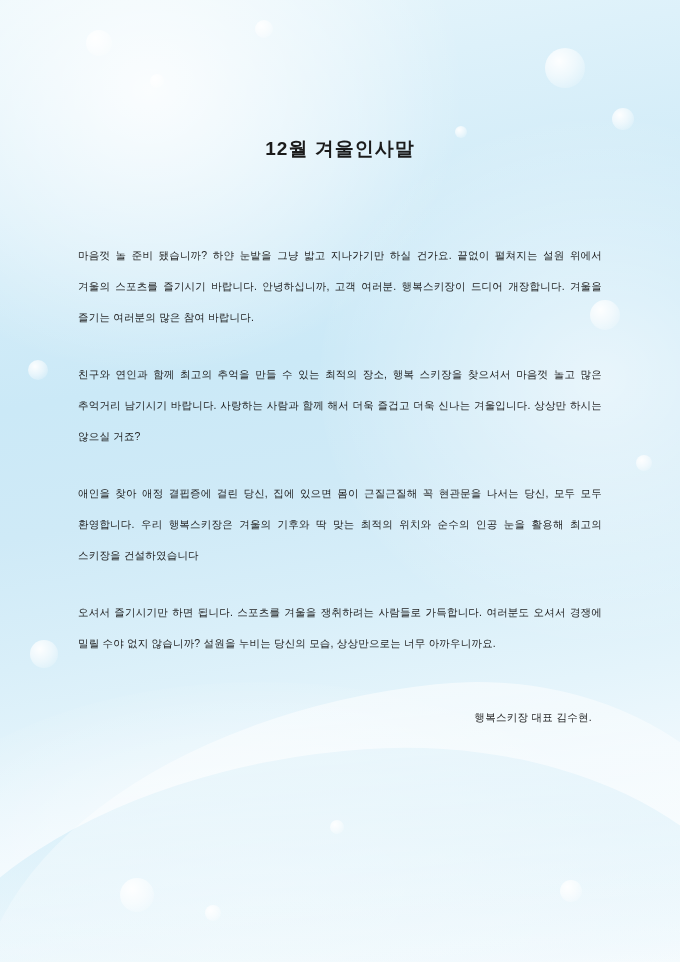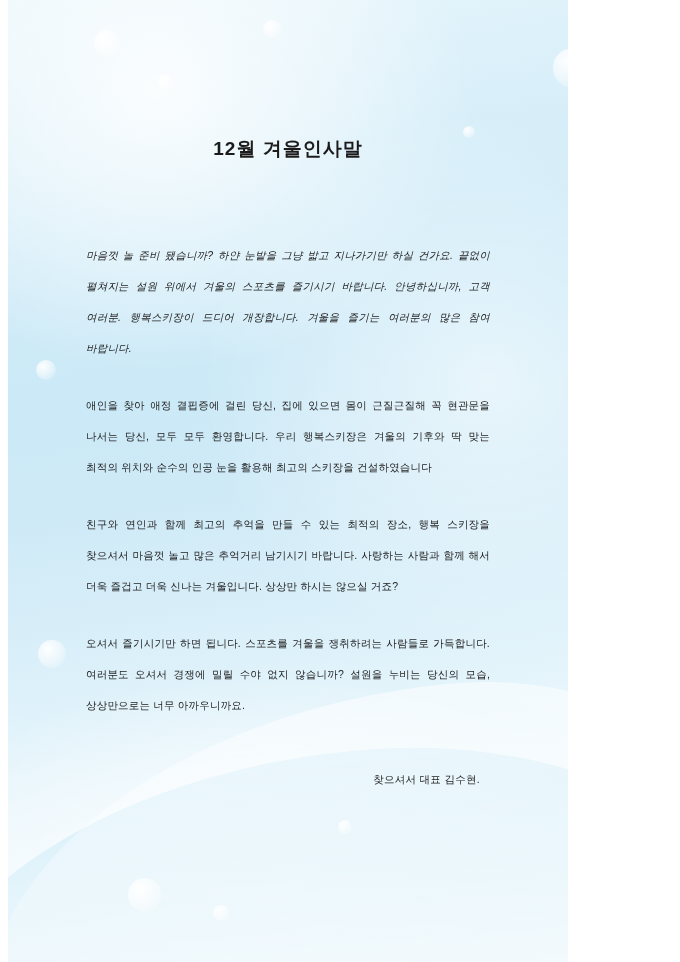--- a/index.html
+++ b/index.html
@@ -8,36 +8,35 @@
   }
   body {
     width: 680px;
     height: 962px;
     background: #ffffff;
     font-family: "Liberation Sans", sans-serif;
   }
 
   .page {
     position: relative;
-    width: 560px;
+    width: 680px;
     height: 962px;
     overflow: hidden;
     background: linear-gradient(170deg,
         #e8f6fb 0%,
         #ddf1fa 12%,
         #d2ecf8 26%,
         #cbe9f7 38%,
         #cfeaf7 50%,
         #d9eff9 62%,
         #e4f4fb 72%,
         #eef8fd 80%,
         #f5fbfe 88%,
         #fbfdff 96%,
         #ffffff 100%);
-    margin-left: 8px;
   }
 
   
   .glow-a {
     position: absolute;
     left: -160px;
     top: -190px;
     width: 620px;
     height: 560px;
     border-radius: 50%;
@@ -122,21 +121,20 @@
     line-height: 31px;
     color: #1d1d1d;
     text-align: justify;
     text-justify: inter-character;
     letter-spacing: 0.2px;
     margin: 0 0 26px 0;
     word-break: keep-all;
   }
   .para:first-child {
     margin-top: 0;
-    font-style: italic;
   }
 
   .signature {
     font-size: 10.5px;
     color: #1d1d1d;
     text-align: right;
     letter-spacing: 0.3px;
     margin-top: 52px;
     padding-right: 10px;
   }
@@ -170,21 +168,21 @@
   <div class="bubble" style="left:330px; top:820px; width:14px; height:14px;"></div>
 
   <div class="content">
 
     <h1 class="doc-title">12월 겨울인사말</h1>
 
     <div class="spacer-top"></div>
 
     <div class="body-block">
       <p class="para">마음껏 놀 준비 됐습니까? 하얀 눈밭을 그냥 밟고 지나가기만 하실 건가요. 끝없이 펼쳐지는 설원 위에서 겨울의 스포츠를 즐기시기 바랍니다. 안녕하십니까, 고객 여러분. 행복스키장이 드디어 개장합니다. 겨울을 즐기는 여러분의 많은 참여 바랍니다.</p>
+      <p class="para">친구와 연인과 함께 최고의 추억을 만들 수 있는 최적의 장소, 행복 스키장을 찾으셔서 마음껏 놀고 많은 추억거리 남기시기 바랍니다. 사랑하는 사람과 함께 해서 더욱 즐겁고 더욱 신나는 겨울입니다. 상상만 하시는 않으실 거죠?</p>
       <p class="para">애인을 찾아 애정 결핍증에 걸린 당신, 집에 있으면 몸이 근질근질해 꼭 현관문을 나서는 당신, 모두 모두 환영합니다. 우리 행복스키장은 겨울의 기후와 딱 맞는 최적의 위치와 순수의 인공 눈을 활용해 최고의 스키장을 건설하였습니다</p>
-      <p class="para">친구와 연인과 함께 최고의 추억을 만들 수 있는 최적의 장소, 행복 스키장을 찾으셔서 마음껏 놀고 많은 추억거리 남기시기 바랍니다. 사랑하는 사람과 함께 해서 더욱 즐겁고 더욱 신나는 겨울입니다. 상상만 하시는 않으실 거죠?</p>
       <p class="para">오셔서 즐기시기만 하면 됩니다. 스포츠를 겨울을 쟁취하려는 사람들로 가득합니다. 여러분도 오셔서 경쟁에 밀릴 수야 없지 않습니까? 설원을 누비는 당신의 모습, 상상만으로는 너무 아까우니까요.</p>
     </div>
 
-    <div class="signature">찾으셔서 대표 김수현.</div>
+    <div class="signature">행복스키장 대표 김수현.</div>
 
   </div>
 </div>
 
 </body></html>

